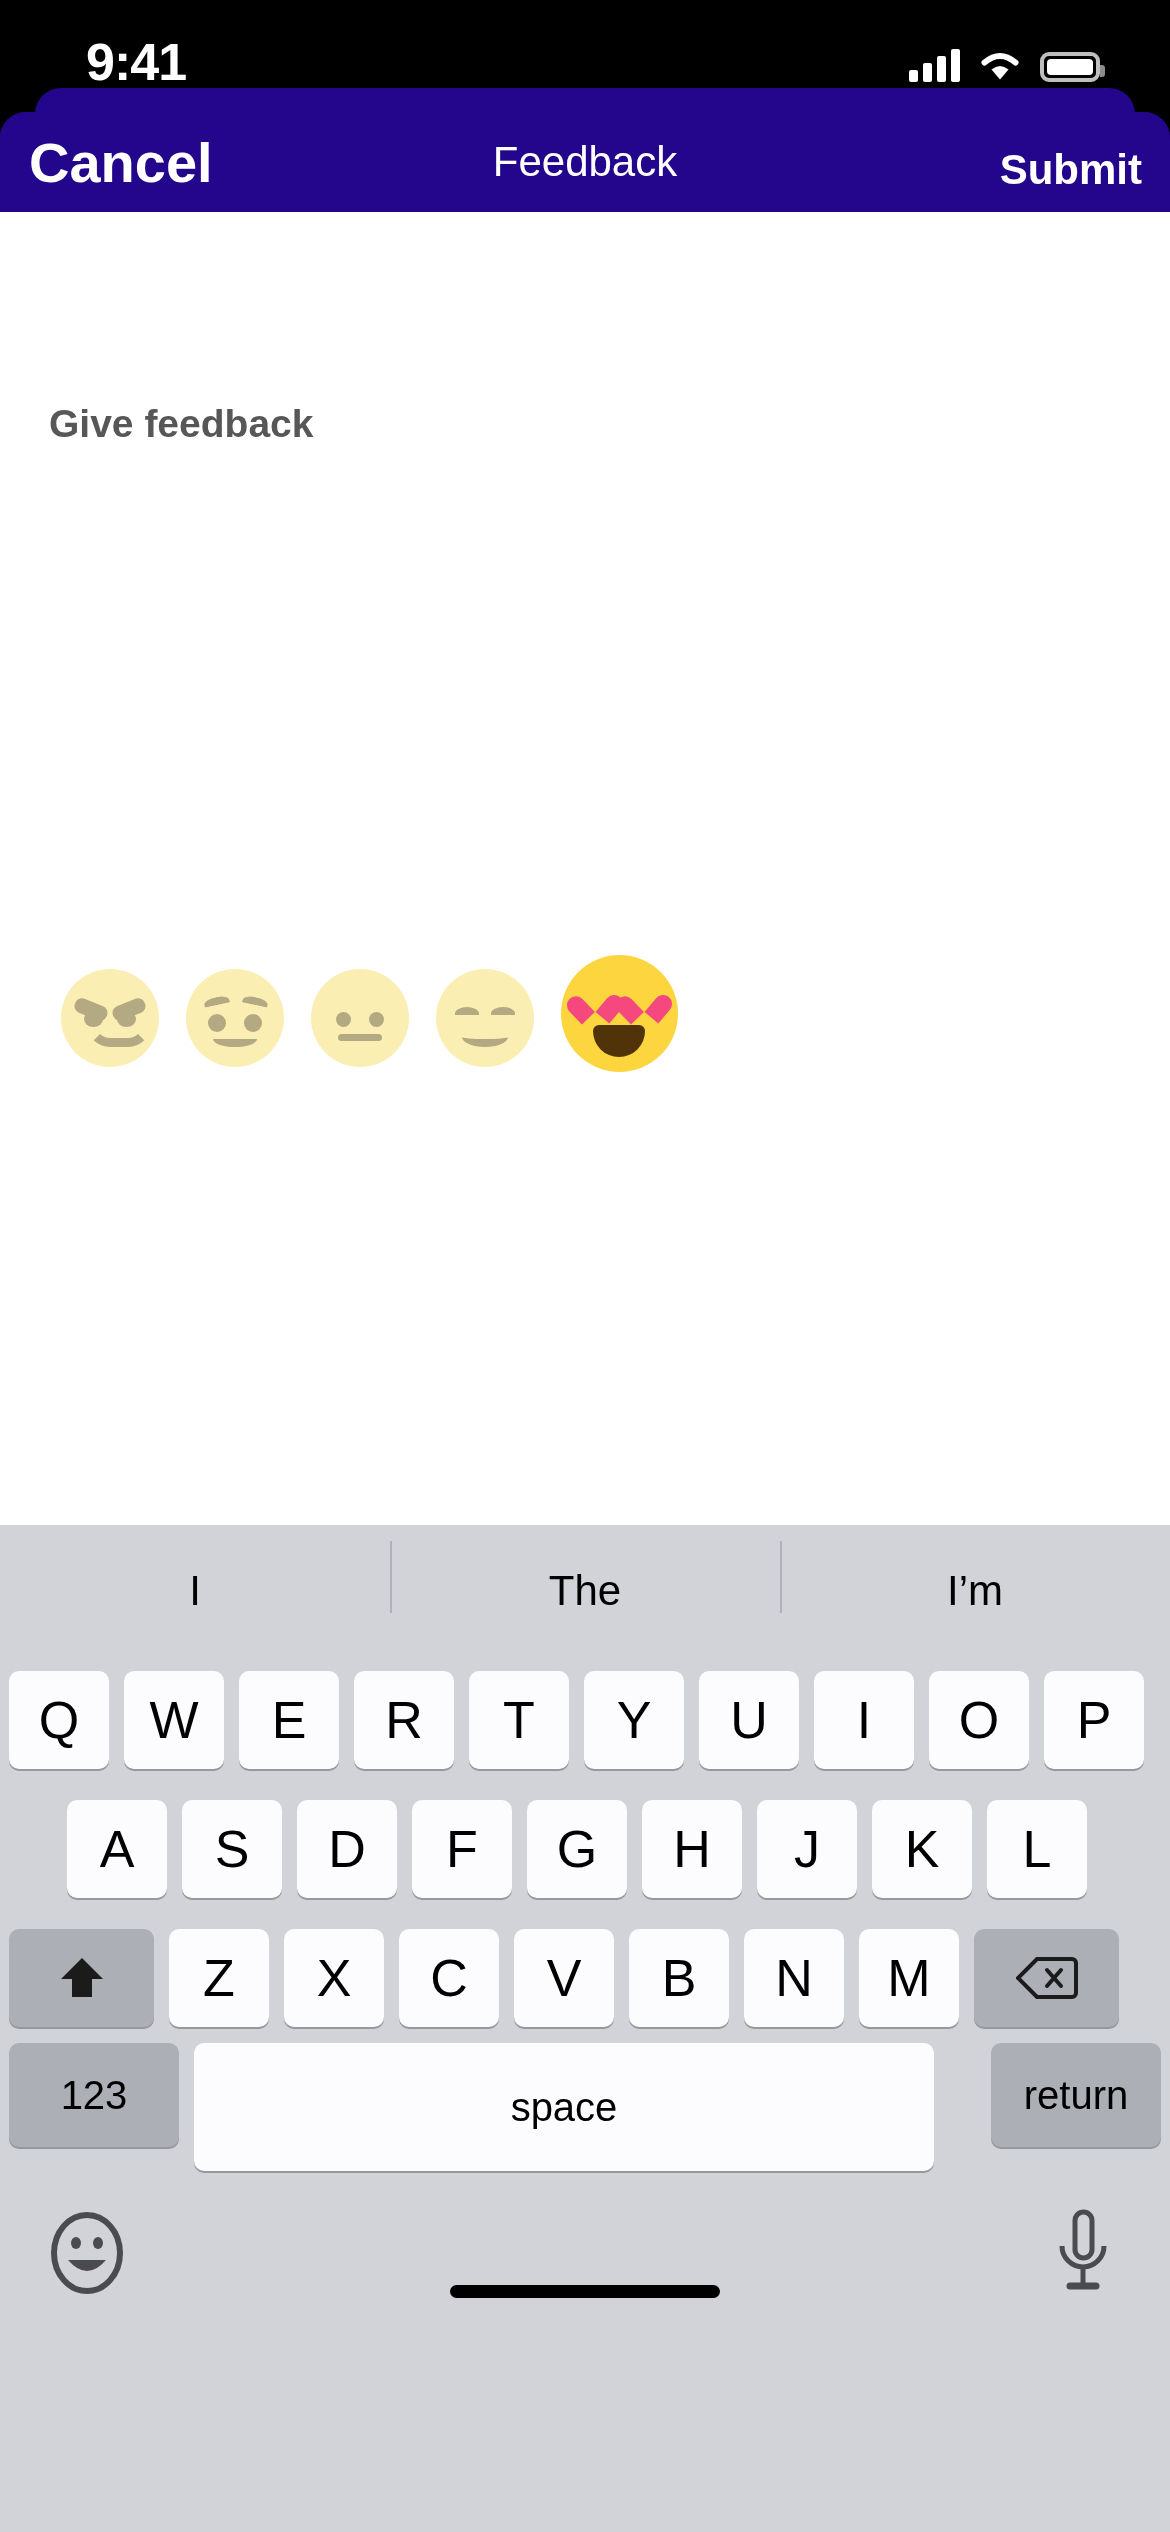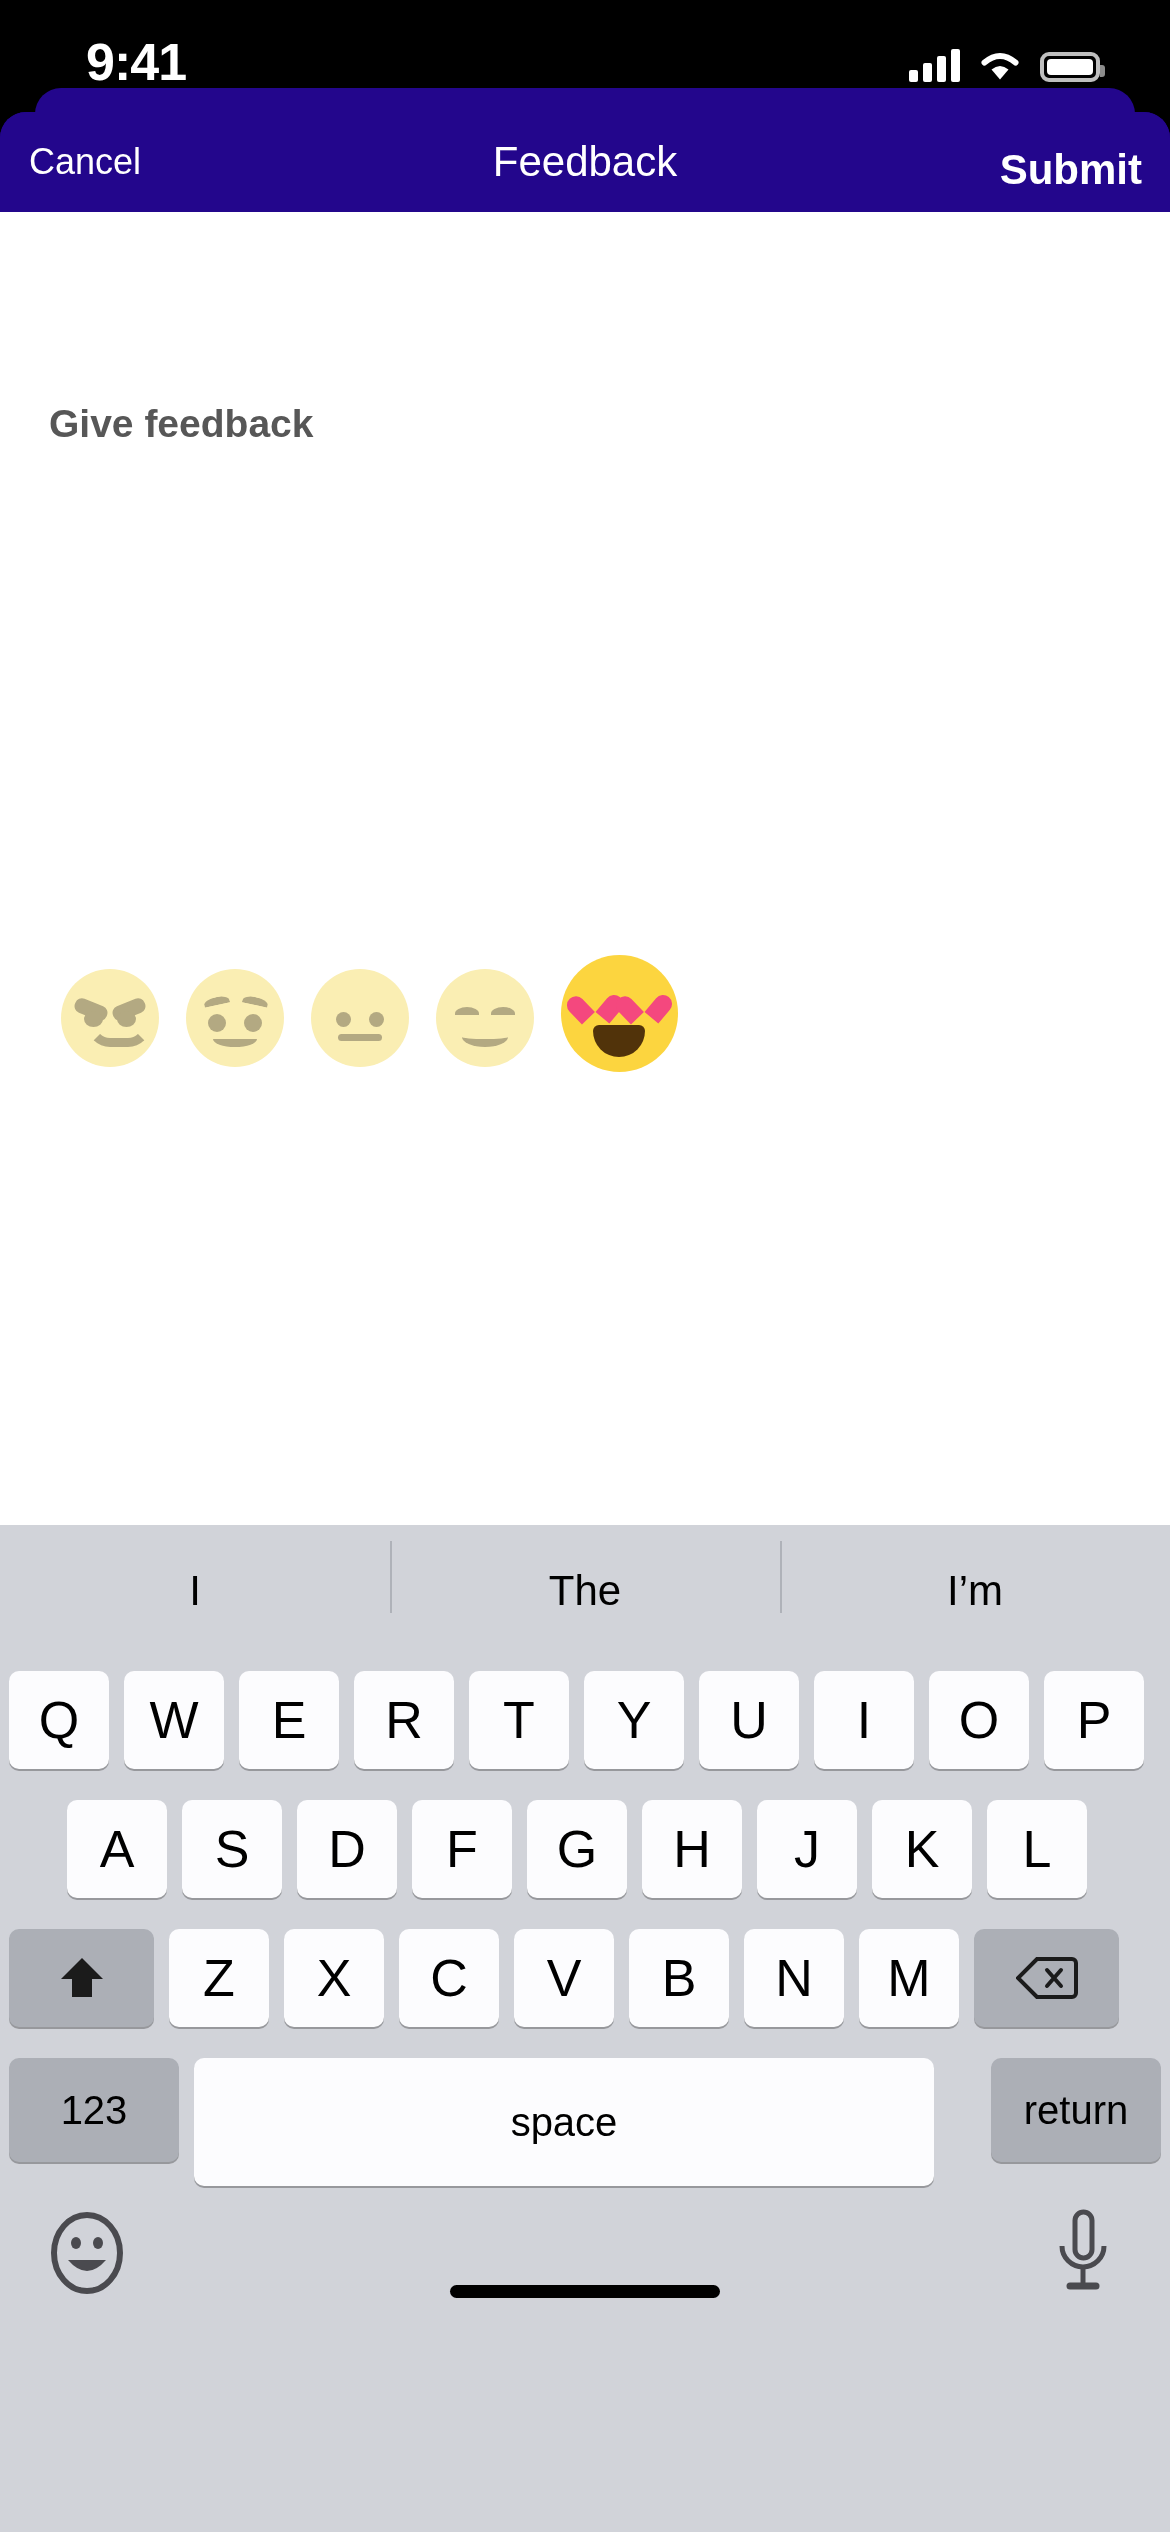--- a/index.html
+++ b/index.html
@@ -53,21 +53,21 @@
   }
 
   
   .navbar {
     position: absolute; left: 0; top: 112px; width: 1170px; height: 100px;
     background: #23068C; border-radius: 26px 26px 0 0;
     display: flex; align-items: center; color: #fff;
   }
   .nav-cancel {
     position: absolute; left: 29px; top: 50%; transform: translateY(-50%);
-    font-size: 36px; font-weight: 400; color: #fff;
+    font-size: 56px; font-weight: 700; color: #fff;
   }
   .nav-title {
     position: absolute; left: 0; right: 0; text-align: center;
     top: 50%; transform: translateY(-50%);
     font-size: 42px; font-weight: 400; color: #fff;
   }
   .nav-submit {
     position: absolute; right: 28px; top: 50%; transform: translateY(-50%);
     font-size: 42px; font-weight: bold; color: #fff; margin-top: 8px;
   }
@@ -198,21 +198,21 @@
     font-size: 52px; color: #000; font-weight: 400;
   }
   .krow1 { top: 146px; height: 98px; padding: 0 9px; gap: 15px; }
   .krow1 .key { width: 100px; height: 98px; }
   .krow2 { top: 275px; height: 98px; padding: 0 67px; gap: 15px; }
   .krow2 .key { width: 100px; height: 98px; }
   .krow3 { top: 404px; height: 98px; padding: 0 9px; gap: 15px; align-items: center; }
   .krow3 .key { width: 100px; height: 98px; }
   .kspecial { background: #ACAFB6; box-shadow: 0 2px 0 rgba(0,0,0,.28); }
   .kwide { width: 145px !important; }
-  .krow4 { top: 533px; height: 104px; padding: 0 9px; gap: 15px; }
+  .krow4 { top: 518px; height: 104px; padding: 0 9px; gap: 15px; }
   .k123 { width: 170px; height: 104px; font-size: 40px; }
   .kspace { flex: 1; height: 128px; font-size: 40px; }
   .kreturn { width: 170px; height: 104px; font-size: 40px; margin-left: 42px; }
   .kbottom {
     position: absolute; top: 665px; left: 0; width: 1170px; height: 130px;
   }
   .emoji-key { position: absolute; left: 48px; top: 20px; }
   .mic-key { position: absolute; right: 52px; top: 16px; }
   .home-ind {
     position: absolute; left: 50%; transform: translateX(-50%);

